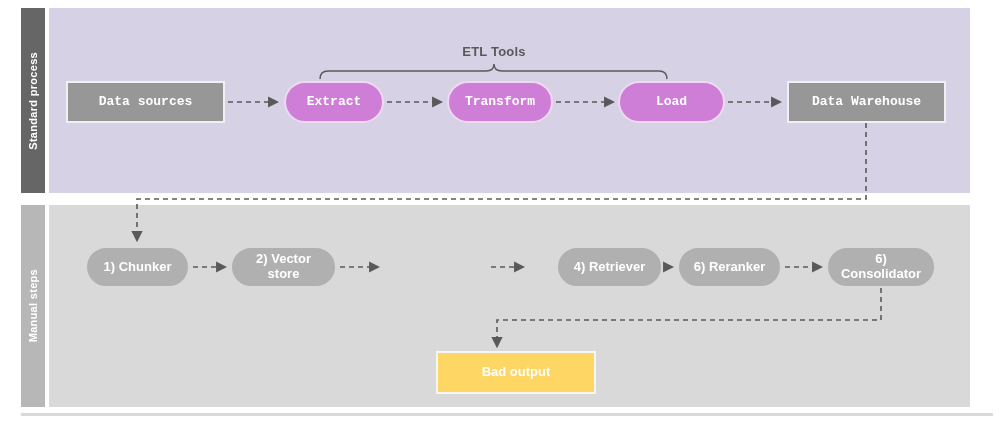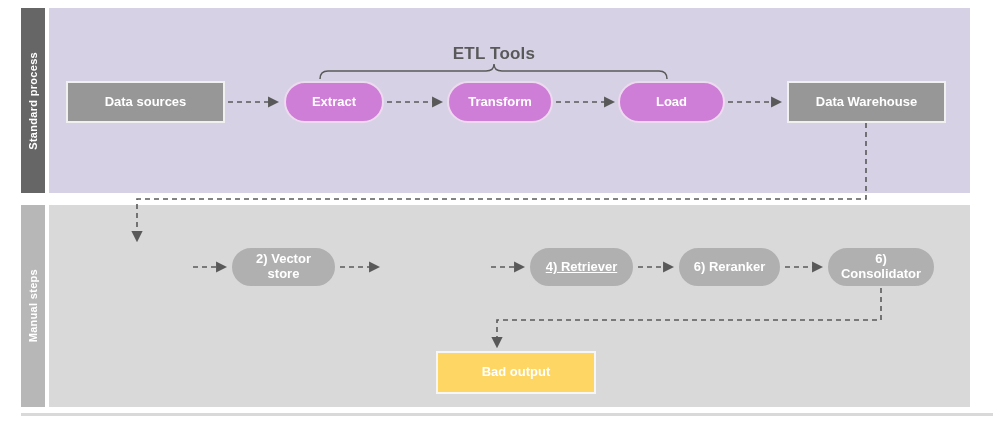--- a/index.html
+++ b/index.html
@@ -21,25 +21,25 @@
   }
   .node{
     position:absolute;display:flex;align-items:center;justify-content:center;text-align:center;
     color:#ffffff;font-weight:bold;font-size:13px;line-height:1.15;box-sizing:border-box;
     padding:2px 8px;
   }
   .rect-gray{background:#979797;border:2px solid #f0f0f0;}
   .pill-pink{background:#ce7ed7;border:2px solid #eedaf0;border-radius:22px;}
   .pill-gray{background:#b0b0b0;border:2px solid #d9d9d9;border-radius:22px;}
   .rect-yellow{background:#fdd663;border:2px solid #f6f6f6;}
-  .top-row{top:81px;height:42px;}
+  .top-row{top:81px;height:42px;font-family:Liberation Mono, monospace;}
   .bottom-row{top:246px;height:42px;}
   .etl-label{
     position:absolute;left:424px;top:44px;width:140px;text-align:center;
-    color:#595959;font-weight:bold;font-size:17px;letter-spacing:.2px;
+    color:#595959;font-weight:bold;font-size:13px;letter-spacing:.2px;
   }
   .connector-layer{position:absolute;left:0;top:0;width:1003px;height:430px;pointer-events:none;}
   .bottom-rule{position:absolute;left:21px;top:413px;width:972px;height:3px;background:#d9d9d9;}
 </style>
 </head>
 <body>
 
 <div class="canvas">
 
   <div class="lane-bg standard"></div>
@@ -85,24 +85,27 @@
   <div class="node pill-pink top-row" style="left:284px;width:100px;">
     <span>Extract</span>
   </div>
   <div class="node rect-gray top-row" style="left:787px;width:159px;">
     <span>Data Warehouse</span>
   </div>
   <div class="node pill-pink top-row" style="left:618px;width:107px;">
     <span>Load</span>
   </div>
 
+  <div class="node pill-gray bottom-row" style="left:85px;width:105px;">
+    <span>1) Chunker</span>
+  </div>
   <div class="node pill-gray bottom-row" style="left:230px;width:107px;">
     <span>2) Vector store</span>
   </div>
-  <div class="node pill-gray bottom-row" style="left:528px;width:107px;text-decoration:underline;">
+  <div class="node pill-gray bottom-row" style="left:556px;width:107px;">
     <span>4) Retriever</span>
   </div>
   <div class="node pill-gray bottom-row" style="left:677px;width:105px;">
     <span>6) Reranker</span>
   </div>
   <div class="node pill-gray bottom-row" style="left:826px;width:110px;">
     <span>6) Consolidator</span>
   </div>
 
   <div class="node rect-yellow" style="left:436px;top:351px;width:160px;height:43px;">

